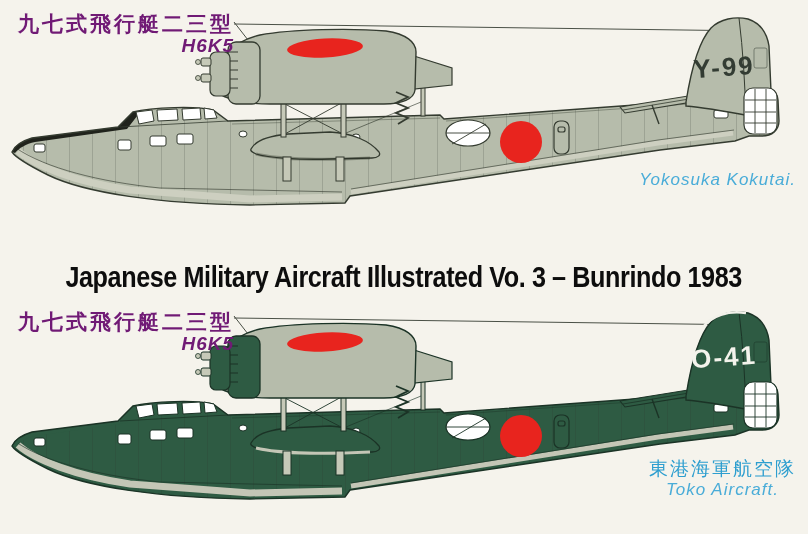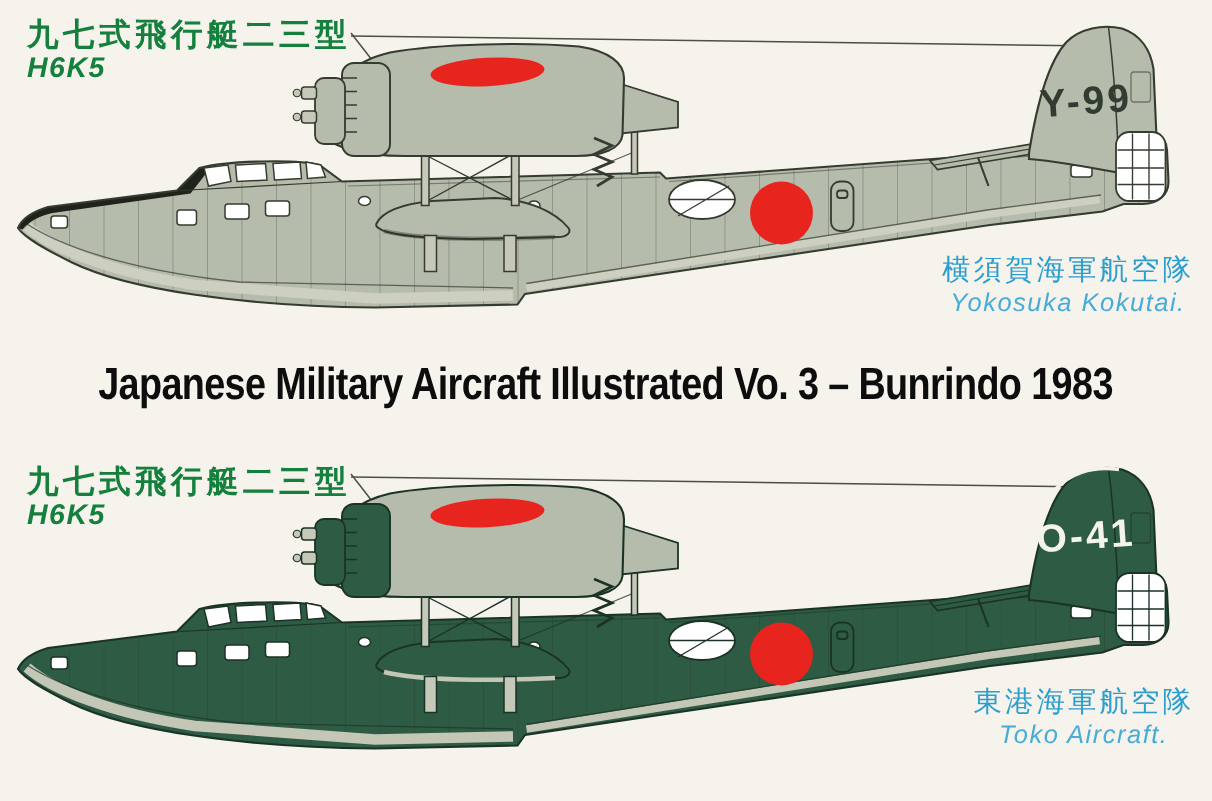--- a/index.html
+++ b/index.html
@@ -20,34 +20,34 @@
   .plane--green{
     --hull:#2e5b43; --belly:#c4c6b6; --wing:#b6bcab; --engine:#2e5b43;
     --strut:#c6c9b8; --stroke:#1b3326; --antiglare:#2e5b43;
     --sponson-under:#c4c6b6; --fin-hl:#f2f1ea;
   }
   .plane--light .tailcode{fill:#333c33;}
   .plane--green .tailcode{fill:#f4f3ec;}
   .tailcode{font-family:"Liberation Sans",sans-serif;font-weight:bold;
             font-size:26px;letter-spacing:2px;}
 
-  .type-label{position:absolute;left:18px;color:#15803d;}
+  .type-label{position:absolute;left:18px;color:#701a75;text-align:right;}
   #type-label-top{top:12px;}
   #type-label-bottom{top:310px;}
   .type-label .jp{font-size:21px;font-weight:bold;letter-spacing:3px;line-height:1.1;}
   .type-label .code{font-size:19px;font-weight:bold;font-style:italic;letter-spacing:1px;}
 
   .unit-label{position:absolute;right:12px;text-align:right;color:#2d9ecf;}
   #unit-label-top{top:170px;}
   #unit-label-bottom{top:458px;margin-left:12px;}
   .unit-label .jp{font-size:19px;letter-spacing:2px;line-height:1.15;}
   .unit-label .en{font-size:17px;font-style:italic;color:#49acd8;letter-spacing:1px;text-align:center;}
 
   #title-band{position:absolute;top:240px;left:0;width:808px;height:54px;
-              display:flex;align-items:flex-start;justify-content:center;}
+              display:flex;align-items:flex-end;justify-content:center;}
   #title-band .title-text{font-size:30px;font-weight:bold;color:#0d0d0d;
               letter-spacing:-0.5px;transform:scaleX(.84);white-space:nowrap;}
 </style>
 </head>
 <body>
 
 <div id="canvas">
 
   <svg width="0" height="0" style="position:absolute" aria-hidden="true">
     <defs>
@@ -193,21 +193,20 @@
     <use href="#h6k-profile"></use>
     <text class="tailcode" x="724" y="72" text-anchor="middle" transform="rotate(-4 724 64)">O-41</text>
   </svg>
 
   <div id="type-label-top" class="type-label">
     <div class="jp">九七式飛行艇二三型</div>
     <div class="code">H6K5</div>
   </div>
 
   <div id="unit-label-top" class="unit-label">
-    <div class="jp">横須賀海軍航空隊</div>
     <div class="en">Yokosuka Kokutai.</div>
   </div>
 
   <div id="title-band">
     <div class="title-text">Japanese Military Aircraft Illustrated Vo. 3 – Bunrindo 1983</div>
   </div>
 
   <div id="type-label-bottom" class="type-label">
     <div class="jp">九七式飛行艇二三型</div>
     <div class="code">H6K5</div>

